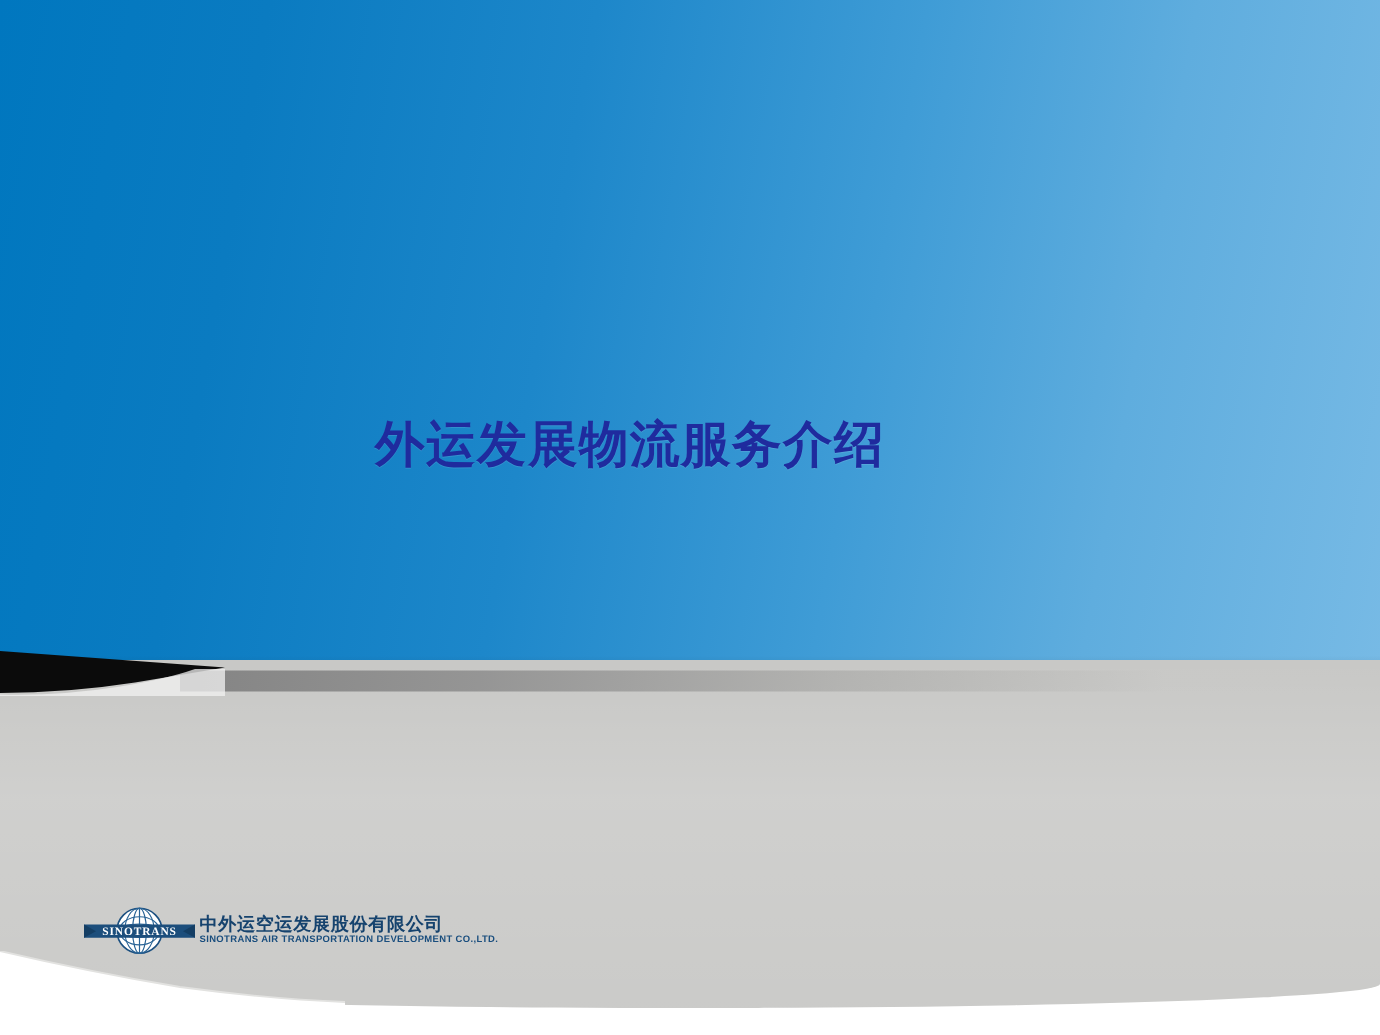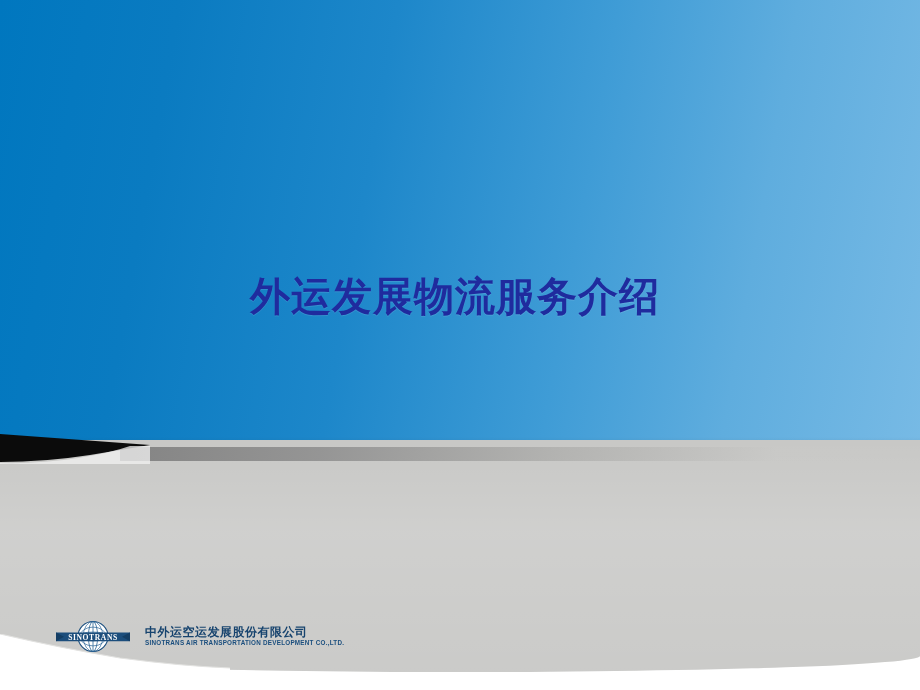--- a/index.html
+++ b/index.html
@@ -50,21 +50,21 @@
   }
 
   
   .title {
     position: absolute;
     left: 250px;
     top: 268px;
     width: 640px;
     font-family: "Liberation Serif", "DejaVu Serif", serif;
     font-weight: 700;
-    font-size: 40px;
+    font-size: 33px;
     line-height: 58px;
     letter-spacing: 1px;
     color: #1F2B9E;
     white-space: nowrap;
     text-shadow: 0 1px 0 rgba(255,255,255,0.10);
   }
 
   
   .gray-panel {
     position: absolute;
@@ -126,24 +126,24 @@
     top: 634px;
     width: 230px;
     height: 58px;
     overflow: visible;
   }
 
   
   .logo {
     position: absolute;
     left: 54px;
-    top: 620px;
+    top: 604px;
     display: flex;
     align-items: center;
-    gap: 13px;
+    gap: 1px;
   }
 
   .logo-emblem {
     width: 78px;
     height: 33px;
     flex: 0 0 auto;
   }
 
   .logo-text {
     display: flex;

